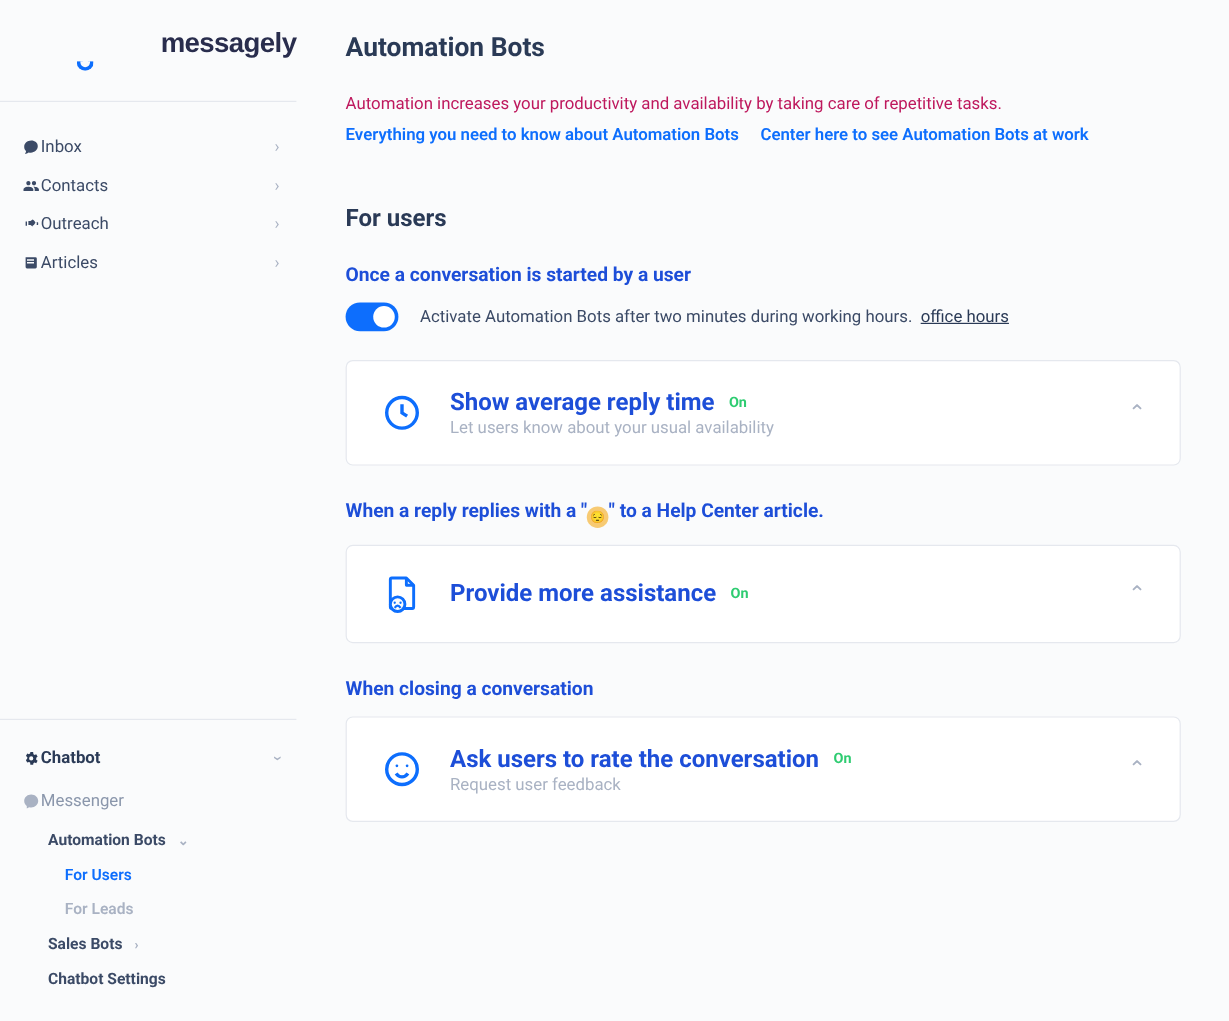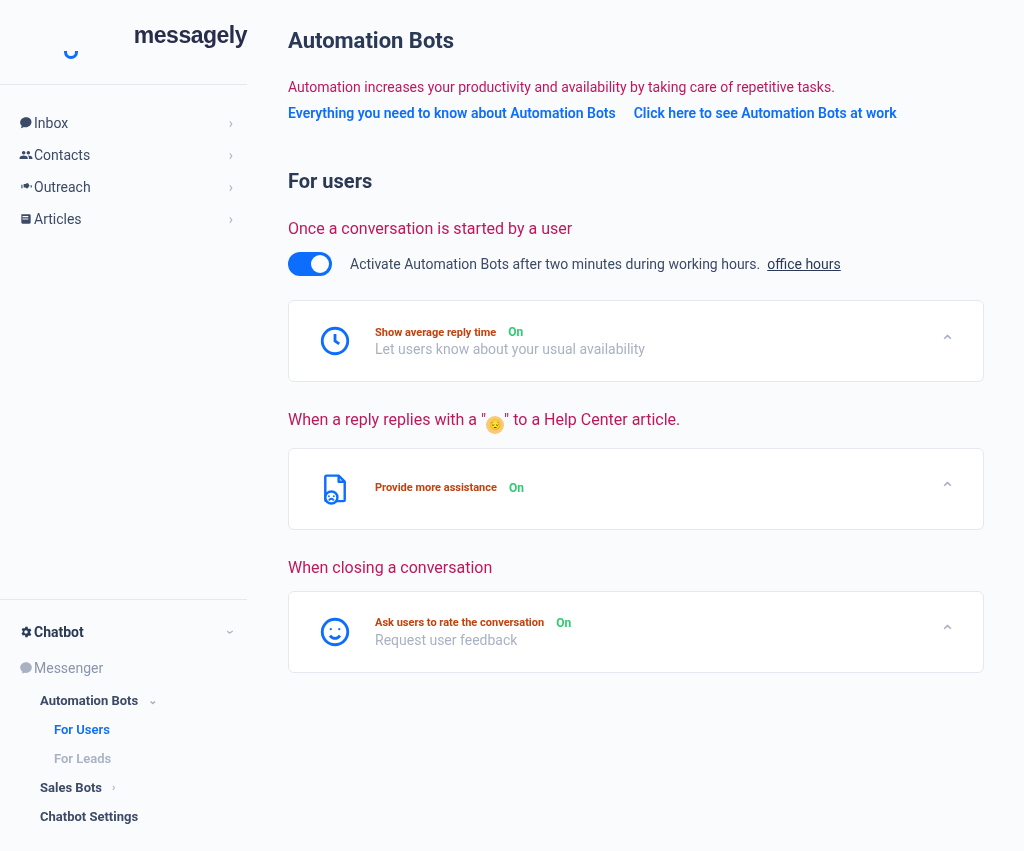--- a/index.html
+++ b/index.html
@@ -143,22 +143,22 @@
     }
     
     .section-header {
       font-size: 20px;
       font-weight: 700;
       color: #2a3a56;
       margin-bottom: 26px;
     }
     .subsection-header {
       font-size: 16px;
-      font-weight: 400;
-      color: #be185d;
+      font-weight: 700;
+      color: #1d4ed8;
       margin-bottom: 14px;
     }
     
     .toggle-row {
       display: flex;
       align-items: center;
       gap: 18px;
       margin-bottom: 24px;
     }
     .toggle {
@@ -208,23 +208,23 @@
       justify-content: center;
     }
     .card-body { flex: 1; }
     .card-title-row {
       display: flex;
       align-items: center;
       gap: 12px;
       margin-bottom: 2px;
     }
     .card-title {
-      font-size: 11px;
-      font-weight: 700;
-      color: #c2410c;
+      font-size: 20px;
+      font-weight: 700;
+      color: #1d4ed8;
     }
     .badge-on {
       font-size: 12px;
       font-weight: 700;
       color: #2ecc71;
     }
     .card-sub {
       font-size: 14px;
       color: #a9b2c3;
     }
@@ -354,21 +354,21 @@
         </div>
       </div>
     </nav>
   </aside>
 
   <main class="main">
     <h1 class="page-title">Automation Bots</h1>
     <p class="page-desc">Automation increases your productivity and availability by taking care of repetitive tasks.</p>
     <div class="help-links">
       <a href="#">Everything you need to know about Automation Bots</a>
-      <a href="#">Click here to see Automation Bots at work</a>
+      <a href="#">Center here to see Automation Bots at work</a>
     </div>
 
     <h2 class="section-header">For users</h2>
 
     <h3 class="subsection-header">Once a conversation is started by a user</h3>
 
     <div class="toggle-row">
       <div class="toggle"></div>
       <span class="toggle-label">
         <span>Activate Automation Bots after two minutes during working hours.</span>

